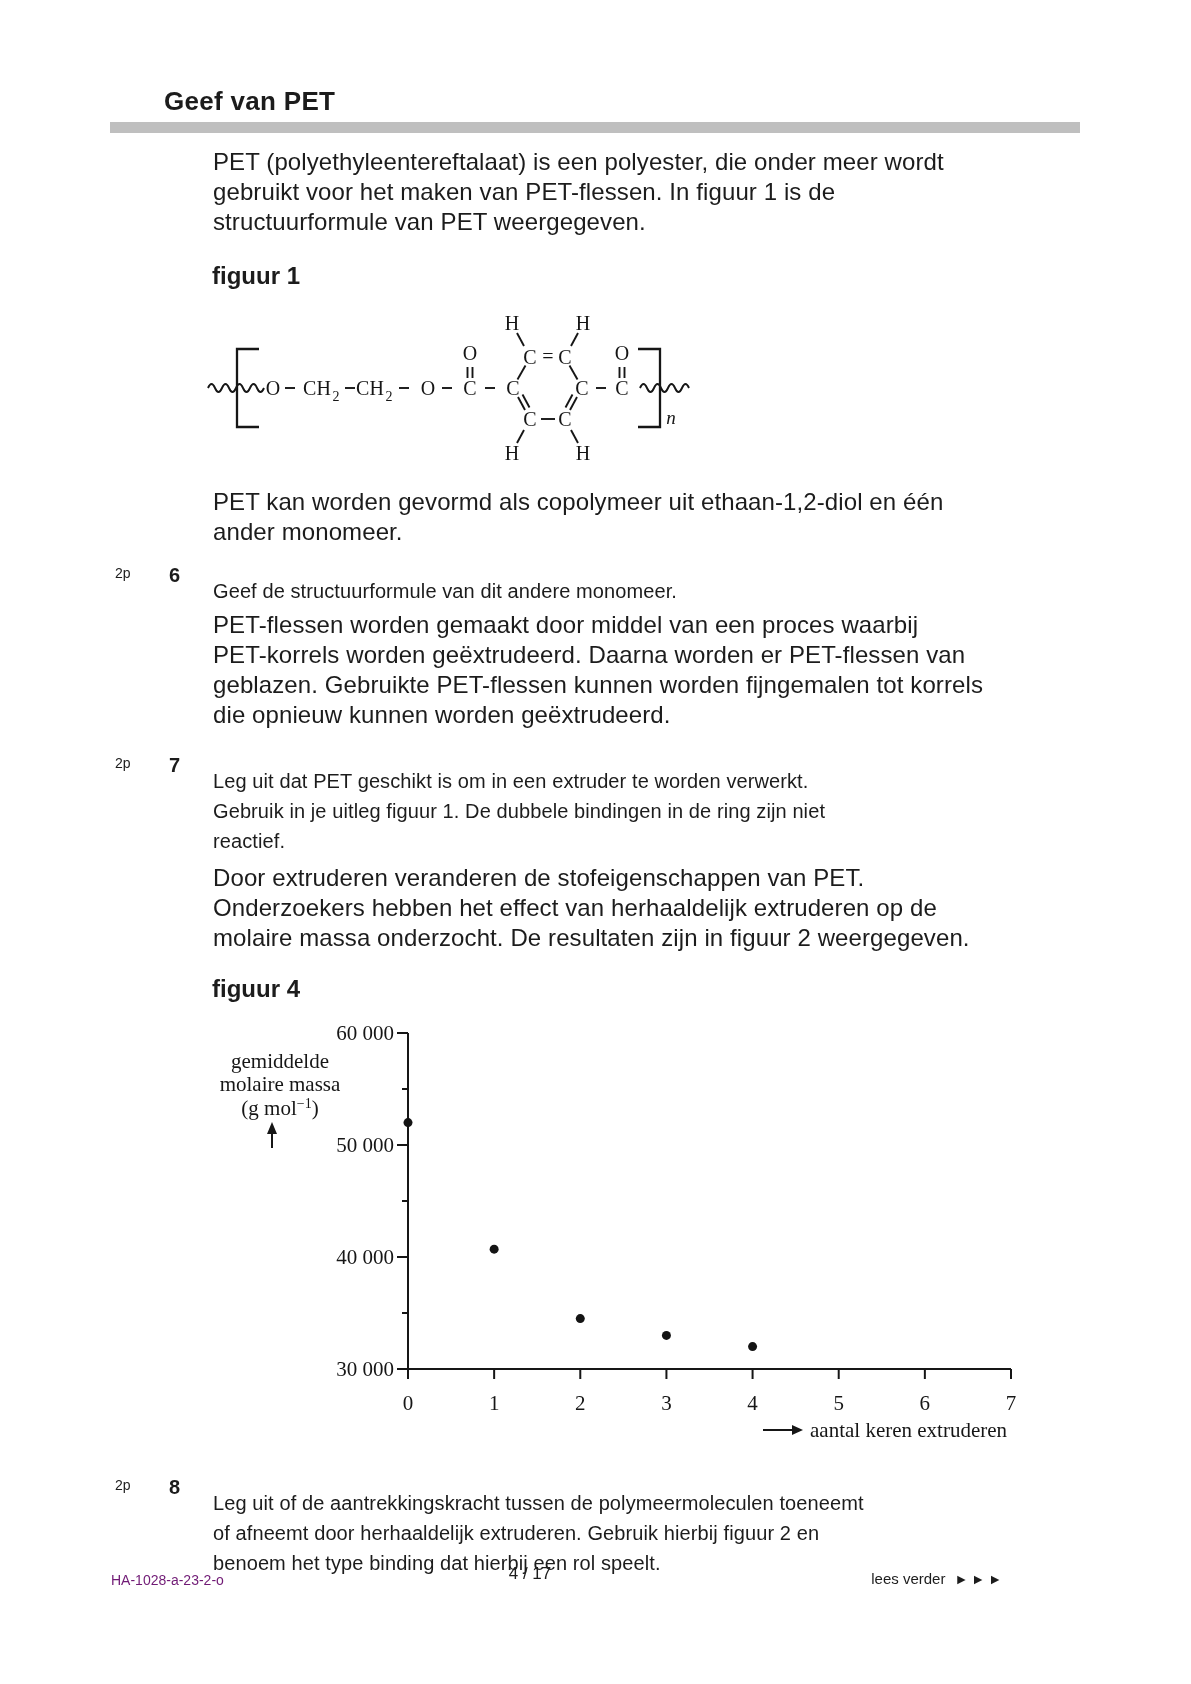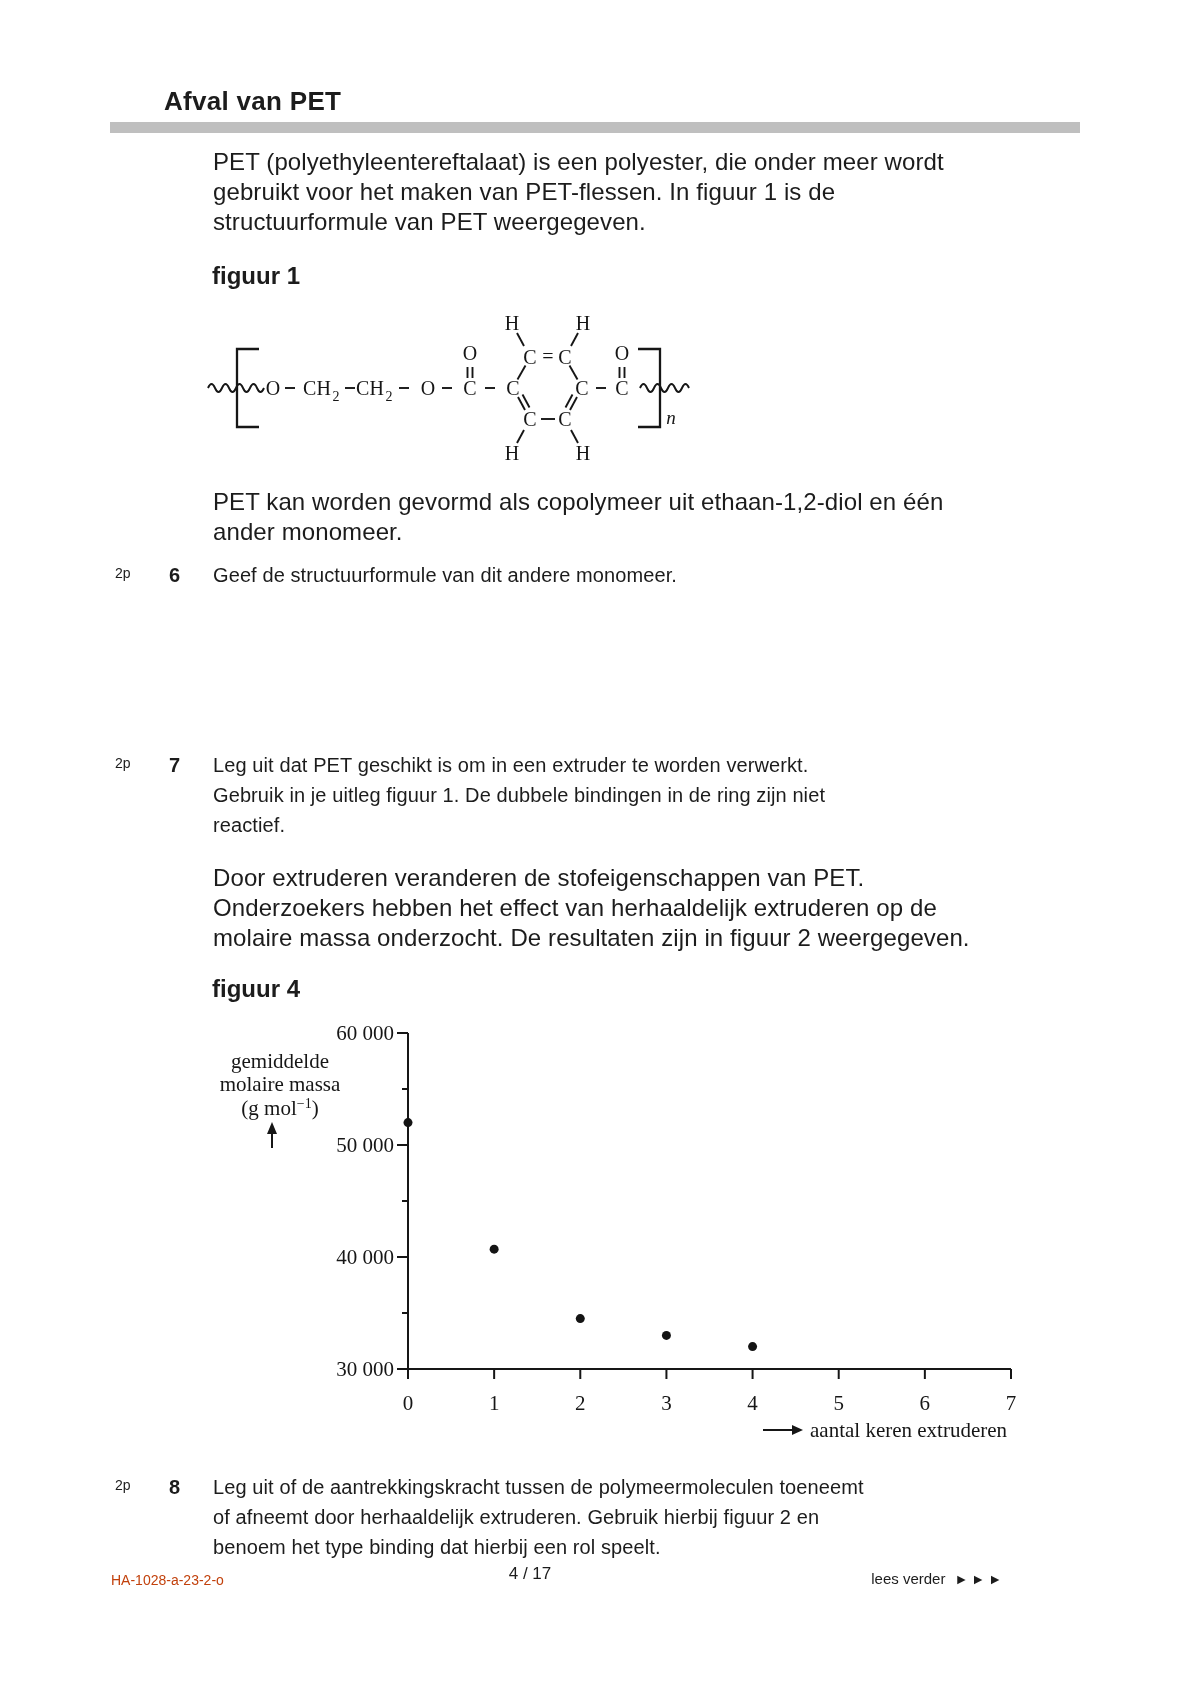--- a/index.html
+++ b/index.html
@@ -6,34 +6,34 @@
   .page{position:relative;width:1191px;height:1684px;background:#fff;overflow:hidden;
         font-family:"Liberation Sans",sans-serif;color:#1c1c1c;}
   .abs{position:absolute;}
   .title{left:164px;top:86px;font-size:26px;font-weight:bold;letter-spacing:.3px;}
   .rule{left:110px;top:122px;width:970px;height:11px;background:#bfbfbf;}
   .para{left:213px;font-size:24px;line-height:30px;letter-spacing:.1px;white-space:nowrap;}
   .figheading{left:212px;font-size:24px;font-weight:bold;line-height:30px;}
   .question{left:115px;}
   .question .pts{position:absolute;left:0;top:5px;font-size:14px;text-align:right;}
   .question .qnum{position:absolute;left:54px;top:0;font-size:20px;font-weight:bold;line-height:30px;}
-  .question .qtext{margin-left:98px;font-size:20px;line-height:30px;letter-spacing:.1px;white-space:nowrap;}
+  .question .qtext{margin-left:98px;font-size:20px;line-height:30px;letter-spacing:.1px;white-space:nowrap;margin-top:16px;}
   svg text{fill:#161616;}
   .serif{font-family:"Liberation Serif",serif;}
-  .footer-left{left:111px;top:1572px;font-size:14px;color:#c2410c;}
+  .footer-left{left:111px;top:1572px;font-size:14px;color:#701a75;}
   .footer-center{left:110px;top:1564px;width:840px;text-align:center;font-size:17px;}
   .footer-right{right:186px;top:1570px;font-size:15px;}
   .footer-right .arrows{letter-spacing:3px;margin-left:9px;font-size:14px;}
 </style>
 </head>
 <body>
 
 <div class="page">
 
-  <div class="abs title">Afval van PET</div>
+  <div class="abs title">Geef van PET</div>
   <div class="abs rule"></div>
 
   <div class="abs para" style="top:147px">PET (polyethyleentereftalaat) is een polyester, die onder meer wordt<br>gebruikt voor het maken van PET-flessen. In figuur 1 is de<br>structuurformule van PET weergegeven.</div>
 
   <div class="abs figheading" style="top:261px">figuur 1</div>
 
   <svg class="abs" style="left:200px;top:300px" width="500" height="175">
     <g stroke="#161616" stroke-width="1.9" fill="none">
       <path d="M8,88 q3.5,-8 7,0 t7,0 t7,0 t7,0 t7,0 t7,0 t7,0 t7,0"></path>
       <path d="M440,88 q3.5,-8 7,0 t7,0 t7,0 t7,0 t7,0 t7,0 t7,0"></path>
@@ -92,20 +92,21 @@
   </svg>
 
   <div class="abs para" style="top:487px">PET kan worden gevormd als copolymeer uit ethaan-1,2-diol en één<br>ander monomeer.</div>
 
   <div class="abs question" style="top:560px">
     <span class="pts">2p</span>
     <span class="qnum">6</span>
     <div class="qtext">Geef de structuurformule van dit andere monomeer.</div>
   </div>
 
+  <div class="abs para" style="top:610px">PET-flessen worden gemaakt door middel van een proces waarbij<br>PET-korrels worden geëxtrudeerd. Daarna worden er PET-flessen van<br>geblazen. Gebruikte PET-flessen kunnen worden fijngemalen tot korrels<br>die opnieuw kunnen worden geëxtrudeerd.</div>
 
   <div class="abs question" style="top:750px">
     <span class="pts">2p</span>
     <span class="qnum">7</span>
     <div class="qtext">Leg uit dat PET geschikt is om in een extruder te worden verwerkt.<br>Gebruik in je uitleg figuur 1. De dubbele bindingen in de ring zijn niet<br>reactief.</div>
   </div>
 
   <div class="abs para" style="top:863px">Door extruderen veranderen de stofeigenschappen van PET.<br>Onderzoekers hebben het effect van herhaaldelijk extruderen op de<br>molaire massa onderzocht. De resultaten zijn in figuur 2 weergegeven.</div>
 
   <div class="abs figheading" style="top:974px">figuur 4</div>

